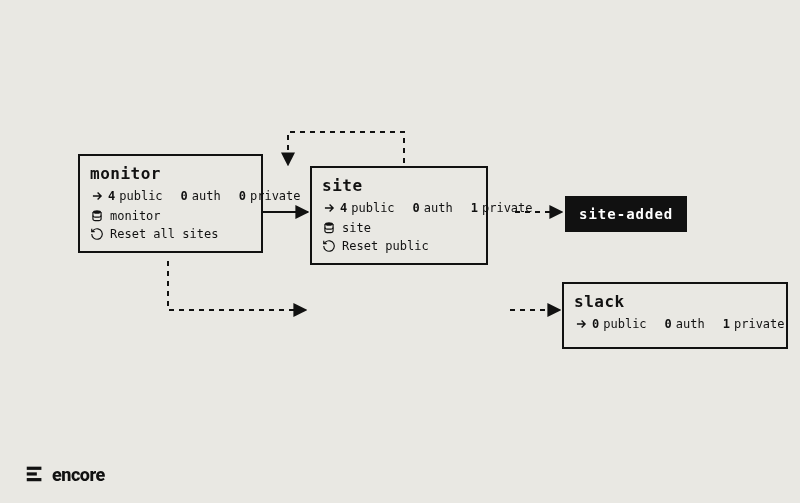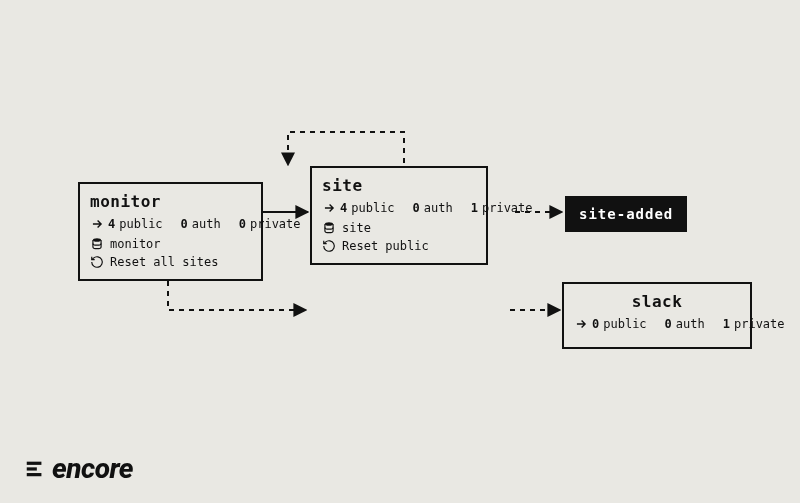--- a/index.html
+++ b/index.html
@@ -67,24 +67,23 @@
     bottom: 18px;
     display: flex;
     align-items: center;
     gap: 6px;
   }
   .logo-mark {
     width: 22px; height: 22px;
   }
   .logo-text {
     font-weight: 800;
-    font-size: 28px;
+    font-size: 18px;
     letter-spacing: -0.5px;
     font-family: -apple-system, BlinkMacSystemFont, "Segoe UI", Roboto, sans-serif;
-    font-style: italic;
   }
 </style>
 </head>
 <body>
 
 <div class="canvas">
 
   <svg class="wires">
     <defs>
       <marker id="arr" viewBox="0 0 10 10" refX="9" refY="5" markerWidth="7" markerHeight="7" orient="auto-start-reverse">
@@ -96,21 +95,21 @@
 
     <path d="M 404 163 L 404 132 L 288 132 L 288 165" fill="none" stroke="#111" stroke-width="2" stroke-dasharray="5 5" marker-end="url(#arr)"></path>
 
     <line x1="515" y1="212" x2="562" y2="212" stroke="#111" stroke-width="2" stroke-dasharray="5 5" marker-end="url(#arr)"></line>
 
     <path d="M 168 261 L 168 310 L 306 310" fill="none" stroke="#111" stroke-width="2" stroke-dasharray="5 5" marker-end="url(#arr)"></path>
 
     <line x1="510" y1="310" x2="560" y2="310" stroke="#111" stroke-width="2" stroke-dasharray="5 5" marker-end="url(#arr)"></line>
   </svg>
 
-  <div class="node" style="left:78px; top:182px; width:185px;">
+  <div class="node" style="left:78px; top:154px; width:185px;">
     <div class="node-title">monitor</div>
     <div class="stats">
       <span class="stat">
         <span class="ic">
             <svg viewBox="0 0 24 24" fill="none" stroke="#111" stroke-width="2.4">
               <path d="M5 12h13M13 6l6 6-6 6"></path>
             </svg>
           </span>
         <span class="n">4</span>
         <span>public</span>
@@ -183,21 +182,21 @@
             <path d="M3 3v5h5"></path>
           </svg>
         </span>
       <span>Reset public</span>
     </div>
   </div>
 
   <div class="badge" style="left:565px; top:196px;text-align:center;">site-added</div>
 
 
-  <div class="node" style="left:562px; top:282px; width:190px;text-align:center;">
+  <div class="node" style="left:562px; top:282px; width:226px;">
     <div class="node-title">slack</div>
     <div class="stats">
       <span class="stat">
         <span class="ic">
             <svg viewBox="0 0 24 24" fill="none" stroke="#111" stroke-width="2.4">
               <path d="M5 12h13M13 6l6 6-6 6"></path>
             </svg>
           </span>
         <span class="n">0</span>
         <span>public</span>

